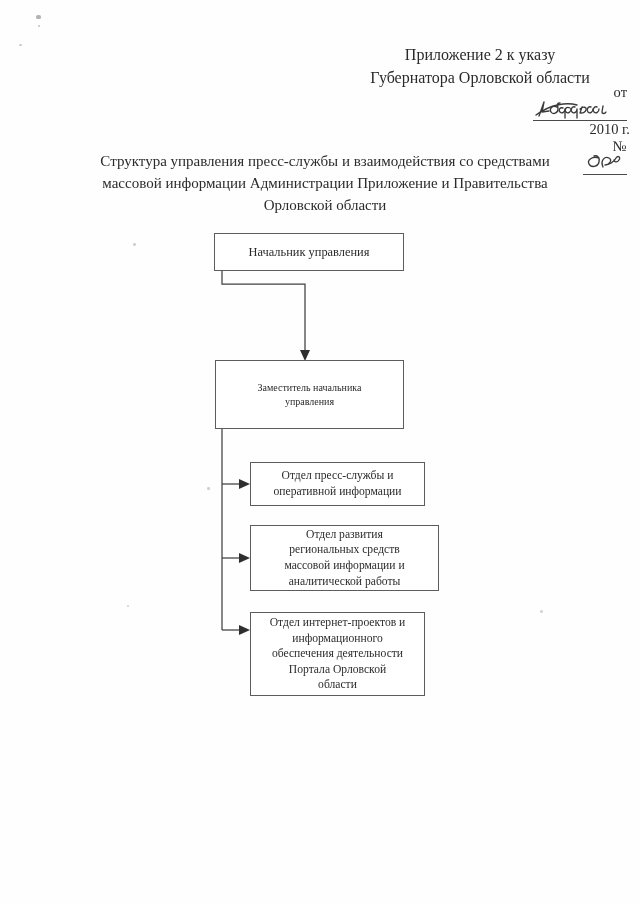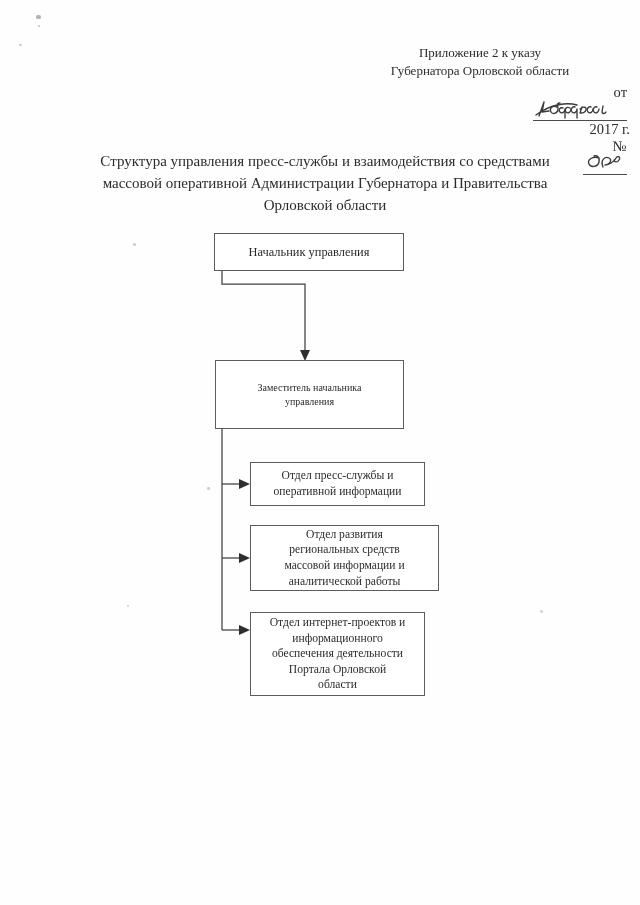--- a/index.html
+++ b/index.html
@@ -34,21 +34,21 @@
   .speck.s6 { left: 540px; top: 610px; width: 3px; height: 3px; opacity: .4;  }
   .speck.s7 { left: 127px; top: 605px; width: 2px; height: 2px; opacity: .4;  }
 
   
   #header-block {
     position: absolute;
     left: 330px;
     top: 44px;
     width: 300px;
     text-align: center;
-    font-size: 13px;
+    font-size: 16px;
     line-height: 1.42;
   }
   #header-block .hline { white-space: nowrap; }
 
   #date-line {
     position: absolute;
     left: 330px;
     top: 84px;
     width: 300px;
     font-size: 14.5px;
@@ -154,35 +154,35 @@
           <path d="M37 8 C33 6 31 10 33 12 C35 14 38 12 38 9"></path>
           <path d="M42 7 C39 6 37 10 39 12 C41 14 44 12 44 9 L44 18"></path>
           <path d="M49 7 L47 13 M47 9 C50 6 54 7 53 10 C52 13 48 13 48 13"></path>
           <path d="M58 7 C55 6 53 10 55 12 C57 14 60 12 60 9"></path>
           <path d="M64 7 C61 6 59 10 61 12 C63 14 66 12 66 9"></path>
           <path d="M70 6 L69 12 C69 14 72 14 73 12"></path>
           <path d="M3 15 C18 4 34 2 44 5"></path>
         </svg>
       </span>
     </span>
-    <span>2017 г.</span>
+    <span>2010 г.</span>
     <span style="margin:0 4px;">№</span>
     <span class="hand-slot num">
       <span class="hand">
         <svg viewBox="0 0 44 19" preserveAspectRatio="none">
           <path d="M16 4 C9 2 4 6 6 10 C8 14 15 13 16 8 C17 3 14 1 11 2"></path>
           <path d="M20 13 C17 6 22 2 26 4 C30 6 26 11 22 11 C26 11 31 8 33 4 C35 1 38 3 36 6 C34 9 31 8 31 6"></path>
         </svg>
       </span>
     </span>
   </div>
 
   <div id="doc-title">
     <div class="tline">Структура управления пресс-службы и взаимодействия со средствами</div>
-    <div class="tline">массовой оперативной Администрации Губернатора и Правительства</div>
+    <div class="tline">массовой информации Администрации Приложение и Правительства</div>
     <div class="tline">Орловской области</div>
   </div>
 
   <div id="chart">
 
     <svg id="connectors" viewBox="0 0 640 905">
 
       <path d="M222 271 L222 284 L305 284 L305 352"></path>
       <polygon points="305,361 300,350 310,350"></polygon>
 

